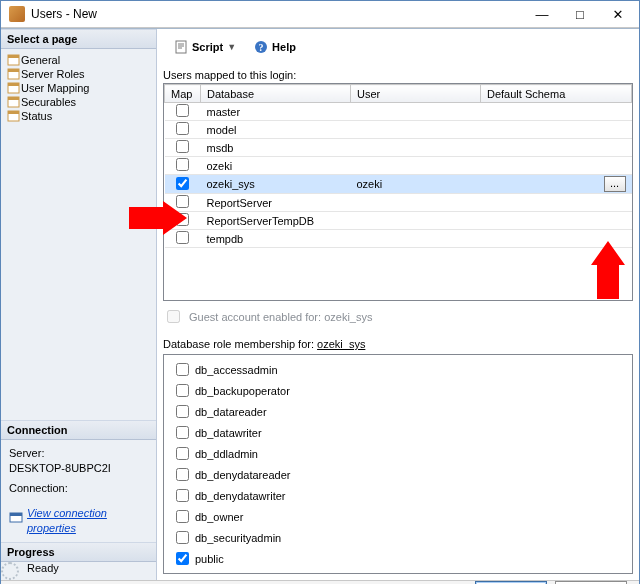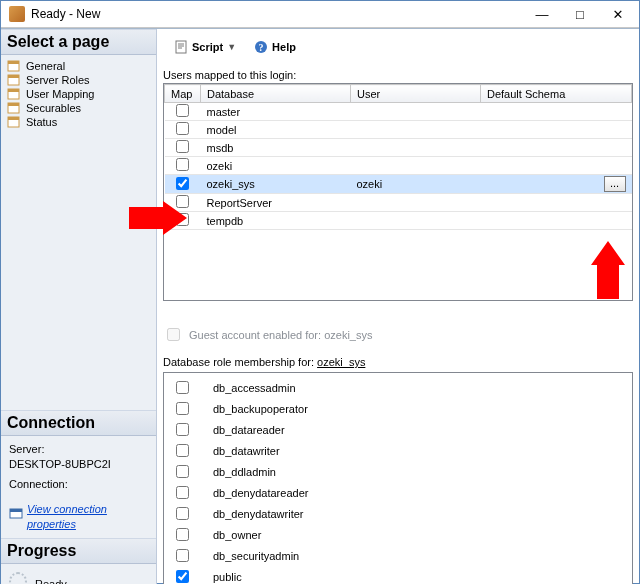--- a/index.html
+++ b/index.html
@@ -4,67 +4,67 @@
 <style>
   * { box-sizing: border-box; }
   body { margin: 0; font-family: "Segoe UI", Tahoma, sans-serif; font-size: 11px; color: #000; background: #fff; }
   .window { width: 640px; height: 584px; border: 1px solid #5b86b8; background: #fff; display: flex; flex-direction: column; position: relative; }
   .titlebar { height: 28px; background: #fff; border-bottom: 1px solid #c8c8c8; display: flex; align-items: center; padding: 0 2px 0 8px; }
   .titlebar .app-icon { width: 16px; height: 16px; background: linear-gradient(135deg,#d99a4a,#b76a24); border-radius: 2px; margin-right: 6px; }
   .titlebar .title { flex: 1; font-size: 12px; }
   .winbtn { width: 38px; height: 26px; display: flex; align-items: center; justify-content: center; font-size: 13px; }
   .body { flex: 1; display: flex; border-top: 1px solid #a6b8cc; }
   .sidebar { width: 156px; background: #ecf0f5; border-right: 1px solid #bfcadb; display: flex; flex-direction: column; }
-  .panel-header { background: linear-gradient(#e9edf3,#d8e0eb); border-top: 1px solid #cfd8e6; border-bottom: 1px solid #b5c1d4; padding: 3px 6px; font-weight: bold; font-size: 16px; }
+  .panel-header { background: linear-gradient(#e9edf3,#d8e0eb); border-top: 1px solid #cfd8e6; border-bottom: 1px solid #b5c1d4; padding: 3px 6px; font-weight: bold; font-size: 11px; }
   .panel-body { padding: 4px 6px; }
-  .nav-item { display: flex; align-items: center; gap: 5px; padding: 1px 0; cursor: pointer; }
+  .nav-item { display: flex; align-items: center; padding: 1px 0; cursor: pointer; }
   .nav-icon { width: 14px; height: 12px; }
   .nav-icon svg { width:14px; height:12px; display:block; }
   .conn-body { padding: 6px 8px; font-size: 11px; line-height: 1.35; }
   .conn-link { color: #0645cc; text-decoration: underline; display: inline-block; margin-top: 4px; }
   .conn-link-row { display:flex; align-items:center; gap:4px; margin-top:6px;font-style:italic;}
-  .progress-body { padding: 8px; display:flex; align-items:flex-end; gap:8px;}
+  .progress-body { display:flex; align-items:flex-start; gap:8px;}
   .spinner { width:18px; height:18px; border:2px dotted #b8c2cc; border-radius:50%; }
   .main { flex:1; display:flex; flex-direction:column; padding: 4px 6px 6px 6px; position:relative; }
   .toolbar { height:28px; display:flex; align-items:center; gap:4px; padding: 2px 4px; }
   .tbtn { display:flex; align-items:center; gap:4px; padding:2px 6px; border:1px solid transparent; cursor:pointer;font-weight:bold; }
   .tbtn .caret { font-size:9px; color:#555; }
   .tbtn .ico { width:14px; height:14px; }
   .section-label { margin: 8px 0 2px 0; }
   .grid { border:1px solid #828790; background:#fff; height:218px; overflow:hidden; position:relative; }
   .grid table { border-collapse:collapse; width:100%; font-size:11px; }
   .grid th { background:linear-gradient(#fff,#eef0f4); border:1px solid #c8c8c8; text-align:left; font-weight:normal; padding:2px 6px; height:18px; }
   .grid td { border-bottom:1px solid #e5e5e5; padding:1px 6px; height:18px; }
   .grid tr.selected td { background:#cfe5ff; }
   .grid input[type=checkbox]{ margin:0; }
   .map-col { width:36px; text-align:center; }
   .db-col { width:150px; }
   .user-col { width:130px; }
   .schema-col { min-width:100px; }
   .ellipsis-btn { display:inline-block; width:22px; height:16px; border:1px solid #7a7a7a; background:linear-gradient(#fff,#e4e4e4); text-align:center; line-height:13px; font-size:11px; cursor:pointer; float:right; }
-  .guest-row { margin-top:24px; color:#8a8f96; display:flex; align-items:center; gap:6px;}
+  .guest-row { margin-top:6px; color:#8a8f96; display:flex; align-items:center; gap:6px;}
   .guest-row input { accent-color:#8a8f96; }
   .roles-box { border:1px solid #828790; background:#fff; flex:1; margin-top:2px; padding:4px 8px; overflow:auto; }
-  .role-item { display:flex; align-items:center; gap:21px; padding:1px 0; }
+  .role-item { display:flex; align-items:center; gap:3px; padding:1px 0; }
   .footer { height:40px; border-top:1px solid #c8c8c8; display:flex; justify-content:flex-end; align-items:center; gap:8px; padding:0 12px; background:#f4f4f4;}
   .btn { min-width:72px; height:22px; border:1px solid #8c8c8c; background:linear-gradient(#fff,#e6e6e6); font-size:11px; cursor:pointer; }
   .btn.primary { border:1px solid #3b6ea5; box-shadow:0 0 0 1px #a9cdf5 inset; }
   
   .arrow { position:absolute; pointer-events:none; }
   .arrow.left { left:128px; top:200px; }
   .arrow.up   { left:590px; top:240px; }
 </style>
 </head>
 <body>
 
 <div class="window">
 
   <div class="titlebar">
     <div class="app-icon"></div>
-    <div class="title">Ready - New</div>
+    <div class="title">Users - New</div>
     <div class="winbtn">―</div>
     <div class="winbtn">□</div>
     <div class="winbtn">✕</div>
   </div>
 
   <div class="body">
 
     <div class="sidebar">
       <div class="panel-header">Select a page</div>
       <div class="panel-body" id="nav-list">
@@ -205,20 +205,26 @@
                 </td>
               </tr>
               <tr>
                 <td class="map-col"><input type="checkbox" style=""></td>
                 <td class="db-col">ReportServer</td>
                 <td class="user-col"></td>
                 <td class="schema-col"></td>
               </tr>
               <tr>
                 <td class="map-col"><input type="checkbox" style=""></td>
+                <td class="db-col">ReportServerTempDB</td>
+                <td class="user-col"></td>
+                <td class="schema-col"></td>
+              </tr>
+              <tr>
+                <td class="map-col"><input type="checkbox" style=""></td>
                 <td class="db-col">tempdb</td>
                 <td class="user-col"></td>
                 <td class="schema-col"></td>
               </tr>
             </tbody>
         </table>
       </div>
 
       <div class="guest-row">
         <input type="checkbox" disabled="" style="">

